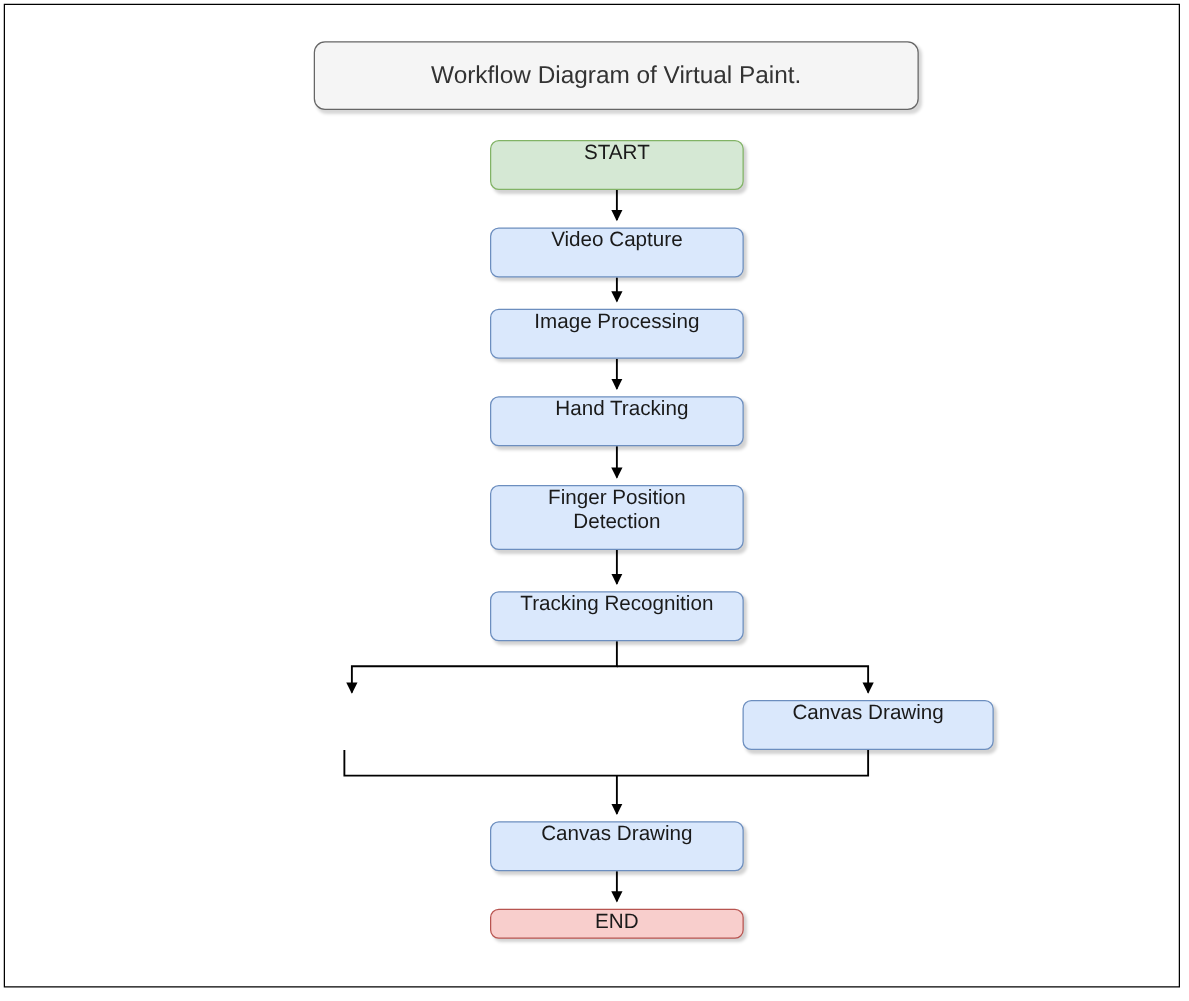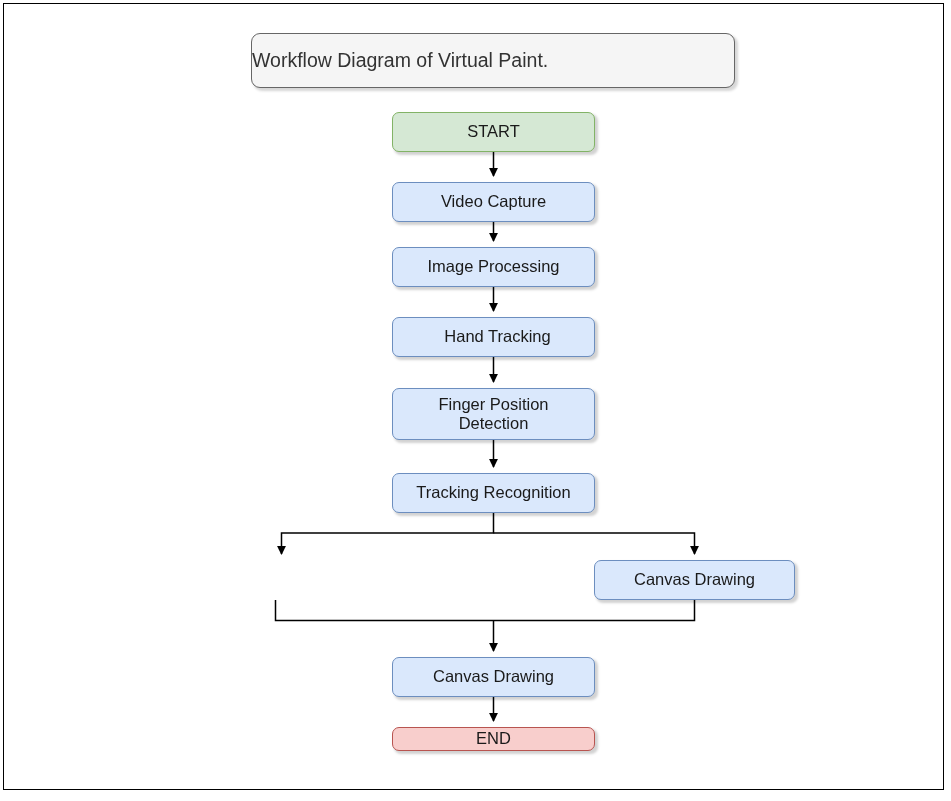--- a/index.html
+++ b/index.html
@@ -28,21 +28,21 @@
     left: 0;
     top: 0;
     width: 951px;
     height: 801px;
   }
   .node {
     position: absolute;
     box-sizing: border-box;
     border-radius: 7px;
     display: flex;
-    align-items: center;
+    align-items: flex-start;
     justify-content: center;
     text-align: center;
     line-height: 1.18;
     color: #1a1a1a;
     font-size: 16.5px;
     box-shadow: 2.5px 2.5px 2.5px rgba(0,0,0,0.18);
     white-space: pre-line;
     padding: 0 4px;
   }
   .node.process {
@@ -58,20 +58,21 @@
     border: 1.2px solid #b85450;
   }
   .title-box {
     position: absolute;
     box-sizing: border-box;
     background: #f5f5f5;
     border: 1.3px solid #666666;
     border-radius: 9px;
     display: flex;
     align-items: center;
+    justify-content: center;
     color: #333333;
     font-size: 19.5px;
     box-shadow: 2.5px 2.5px 2.5px rgba(0,0,0,0.16);
   }
   svg.edges {
     position: absolute;
     left: 0;
     top: 0;
     width: 951px;
     height: 801px;

